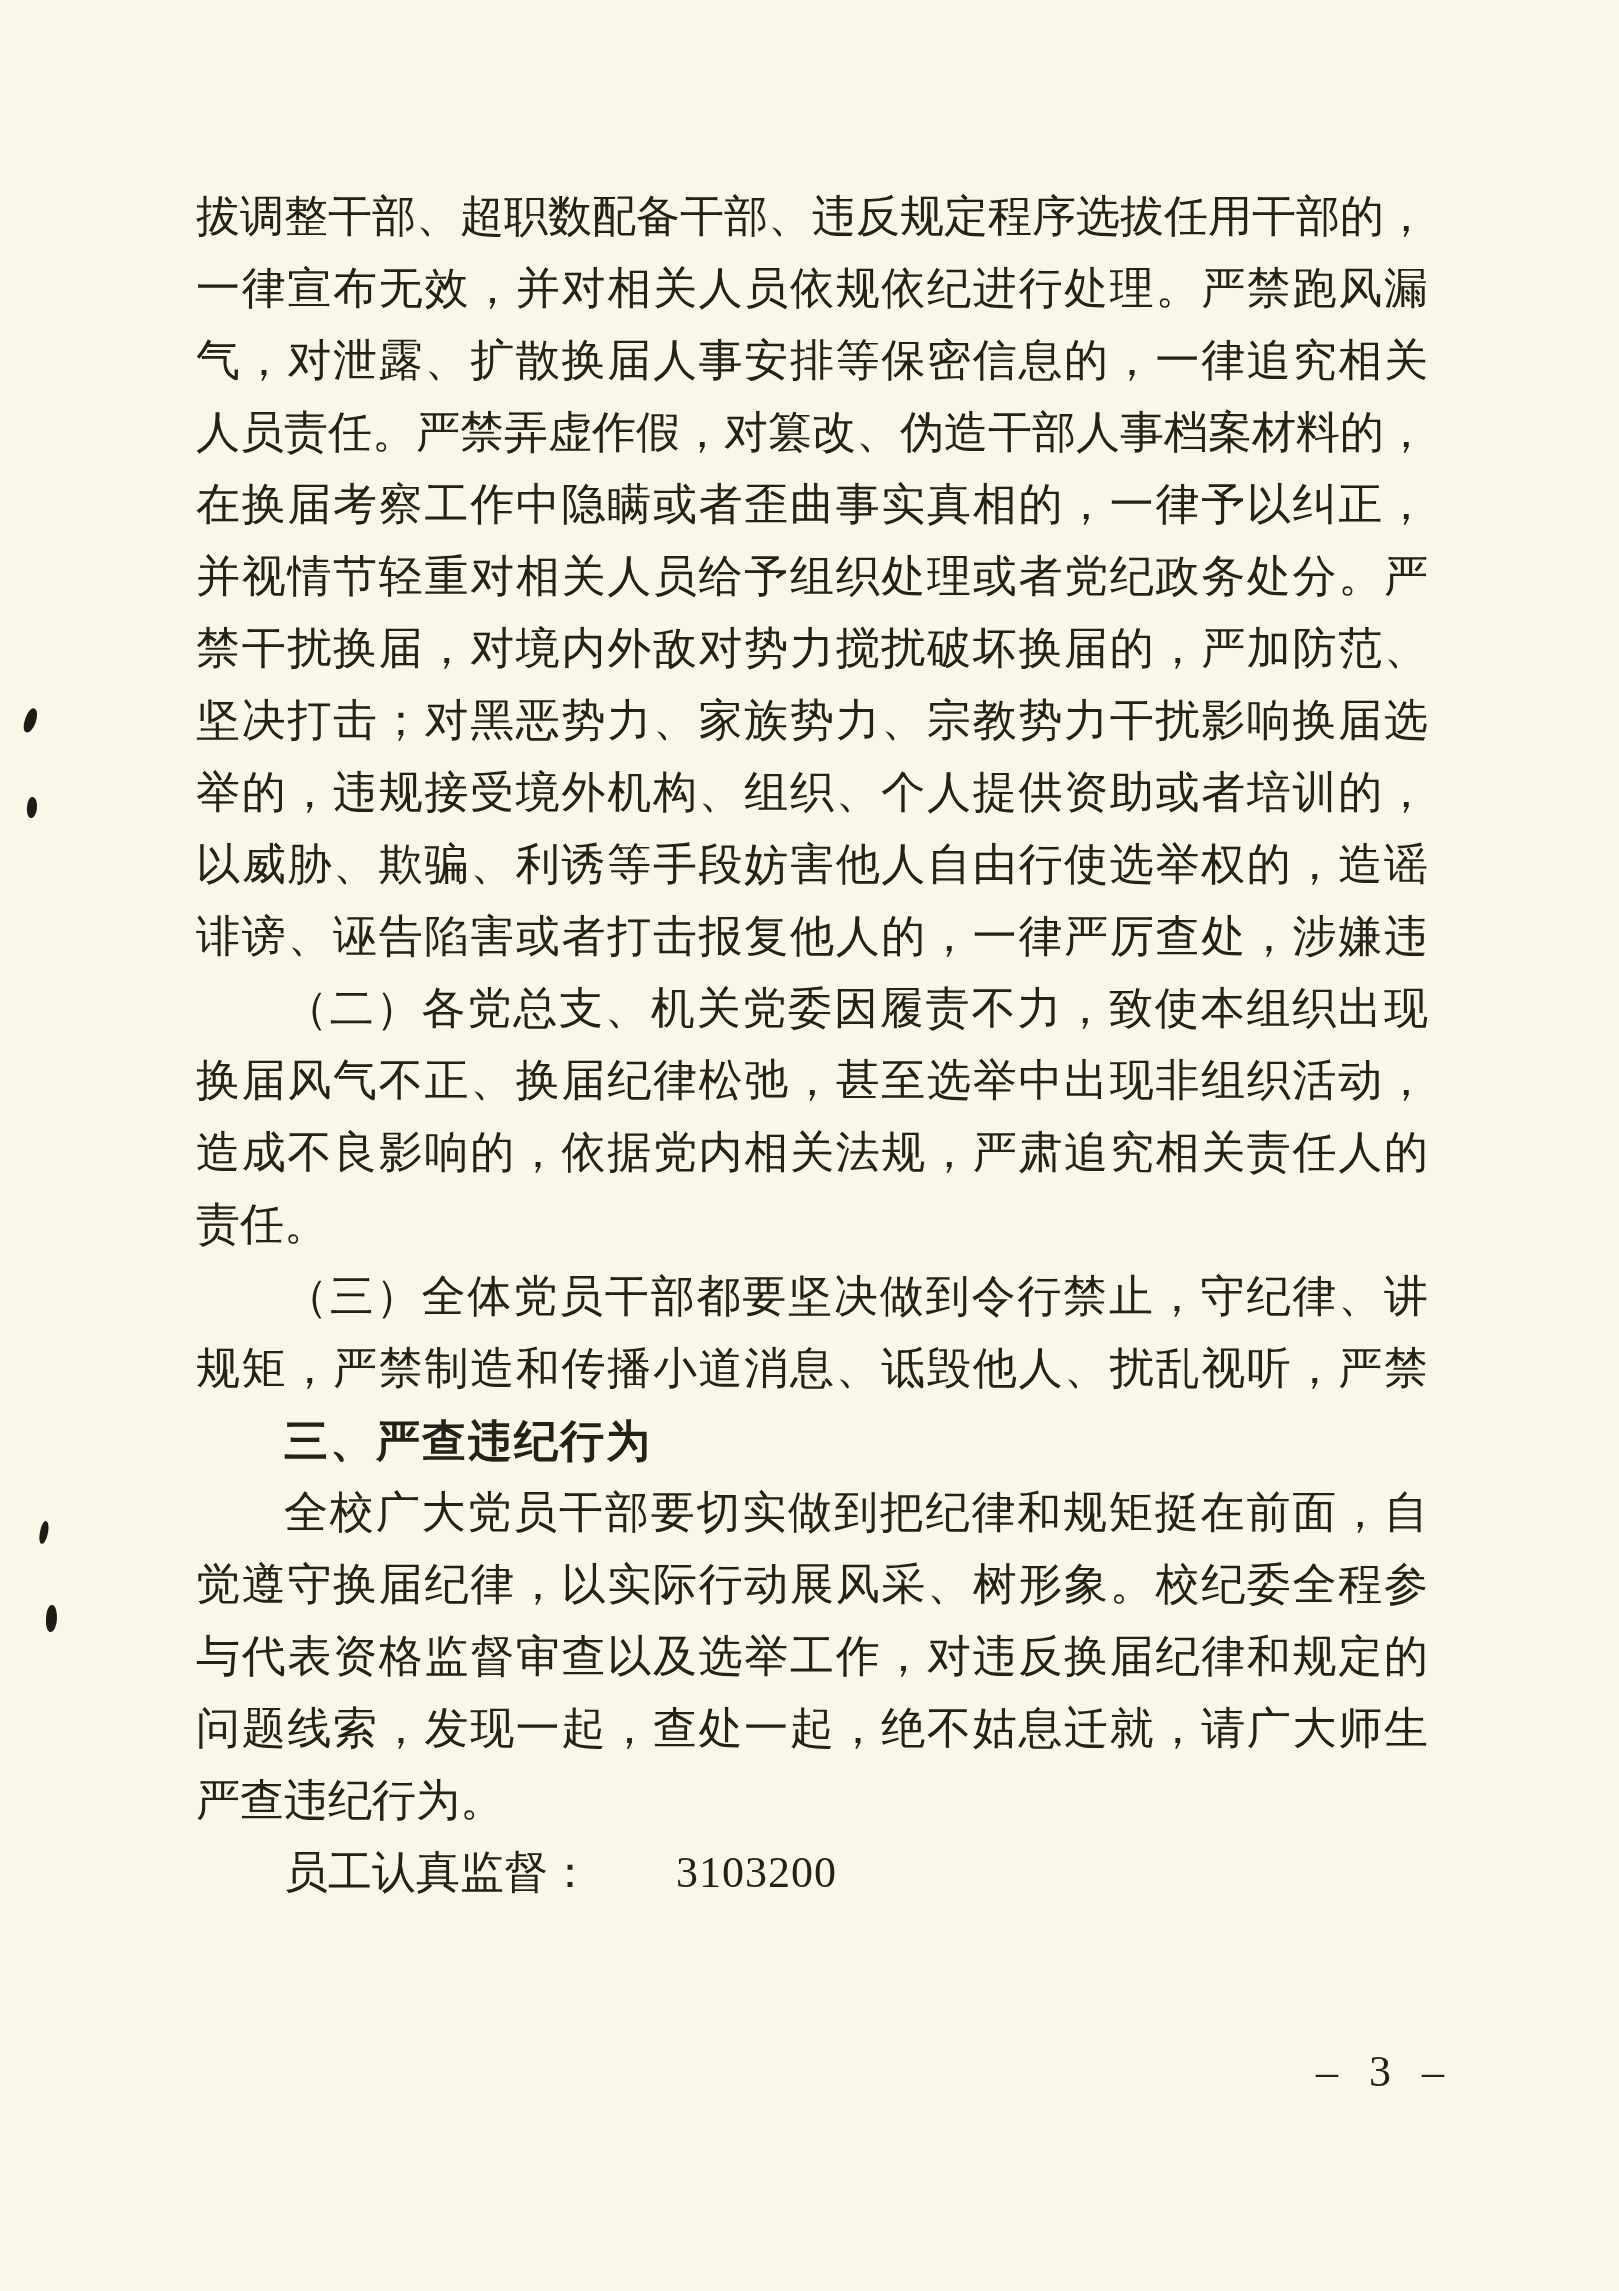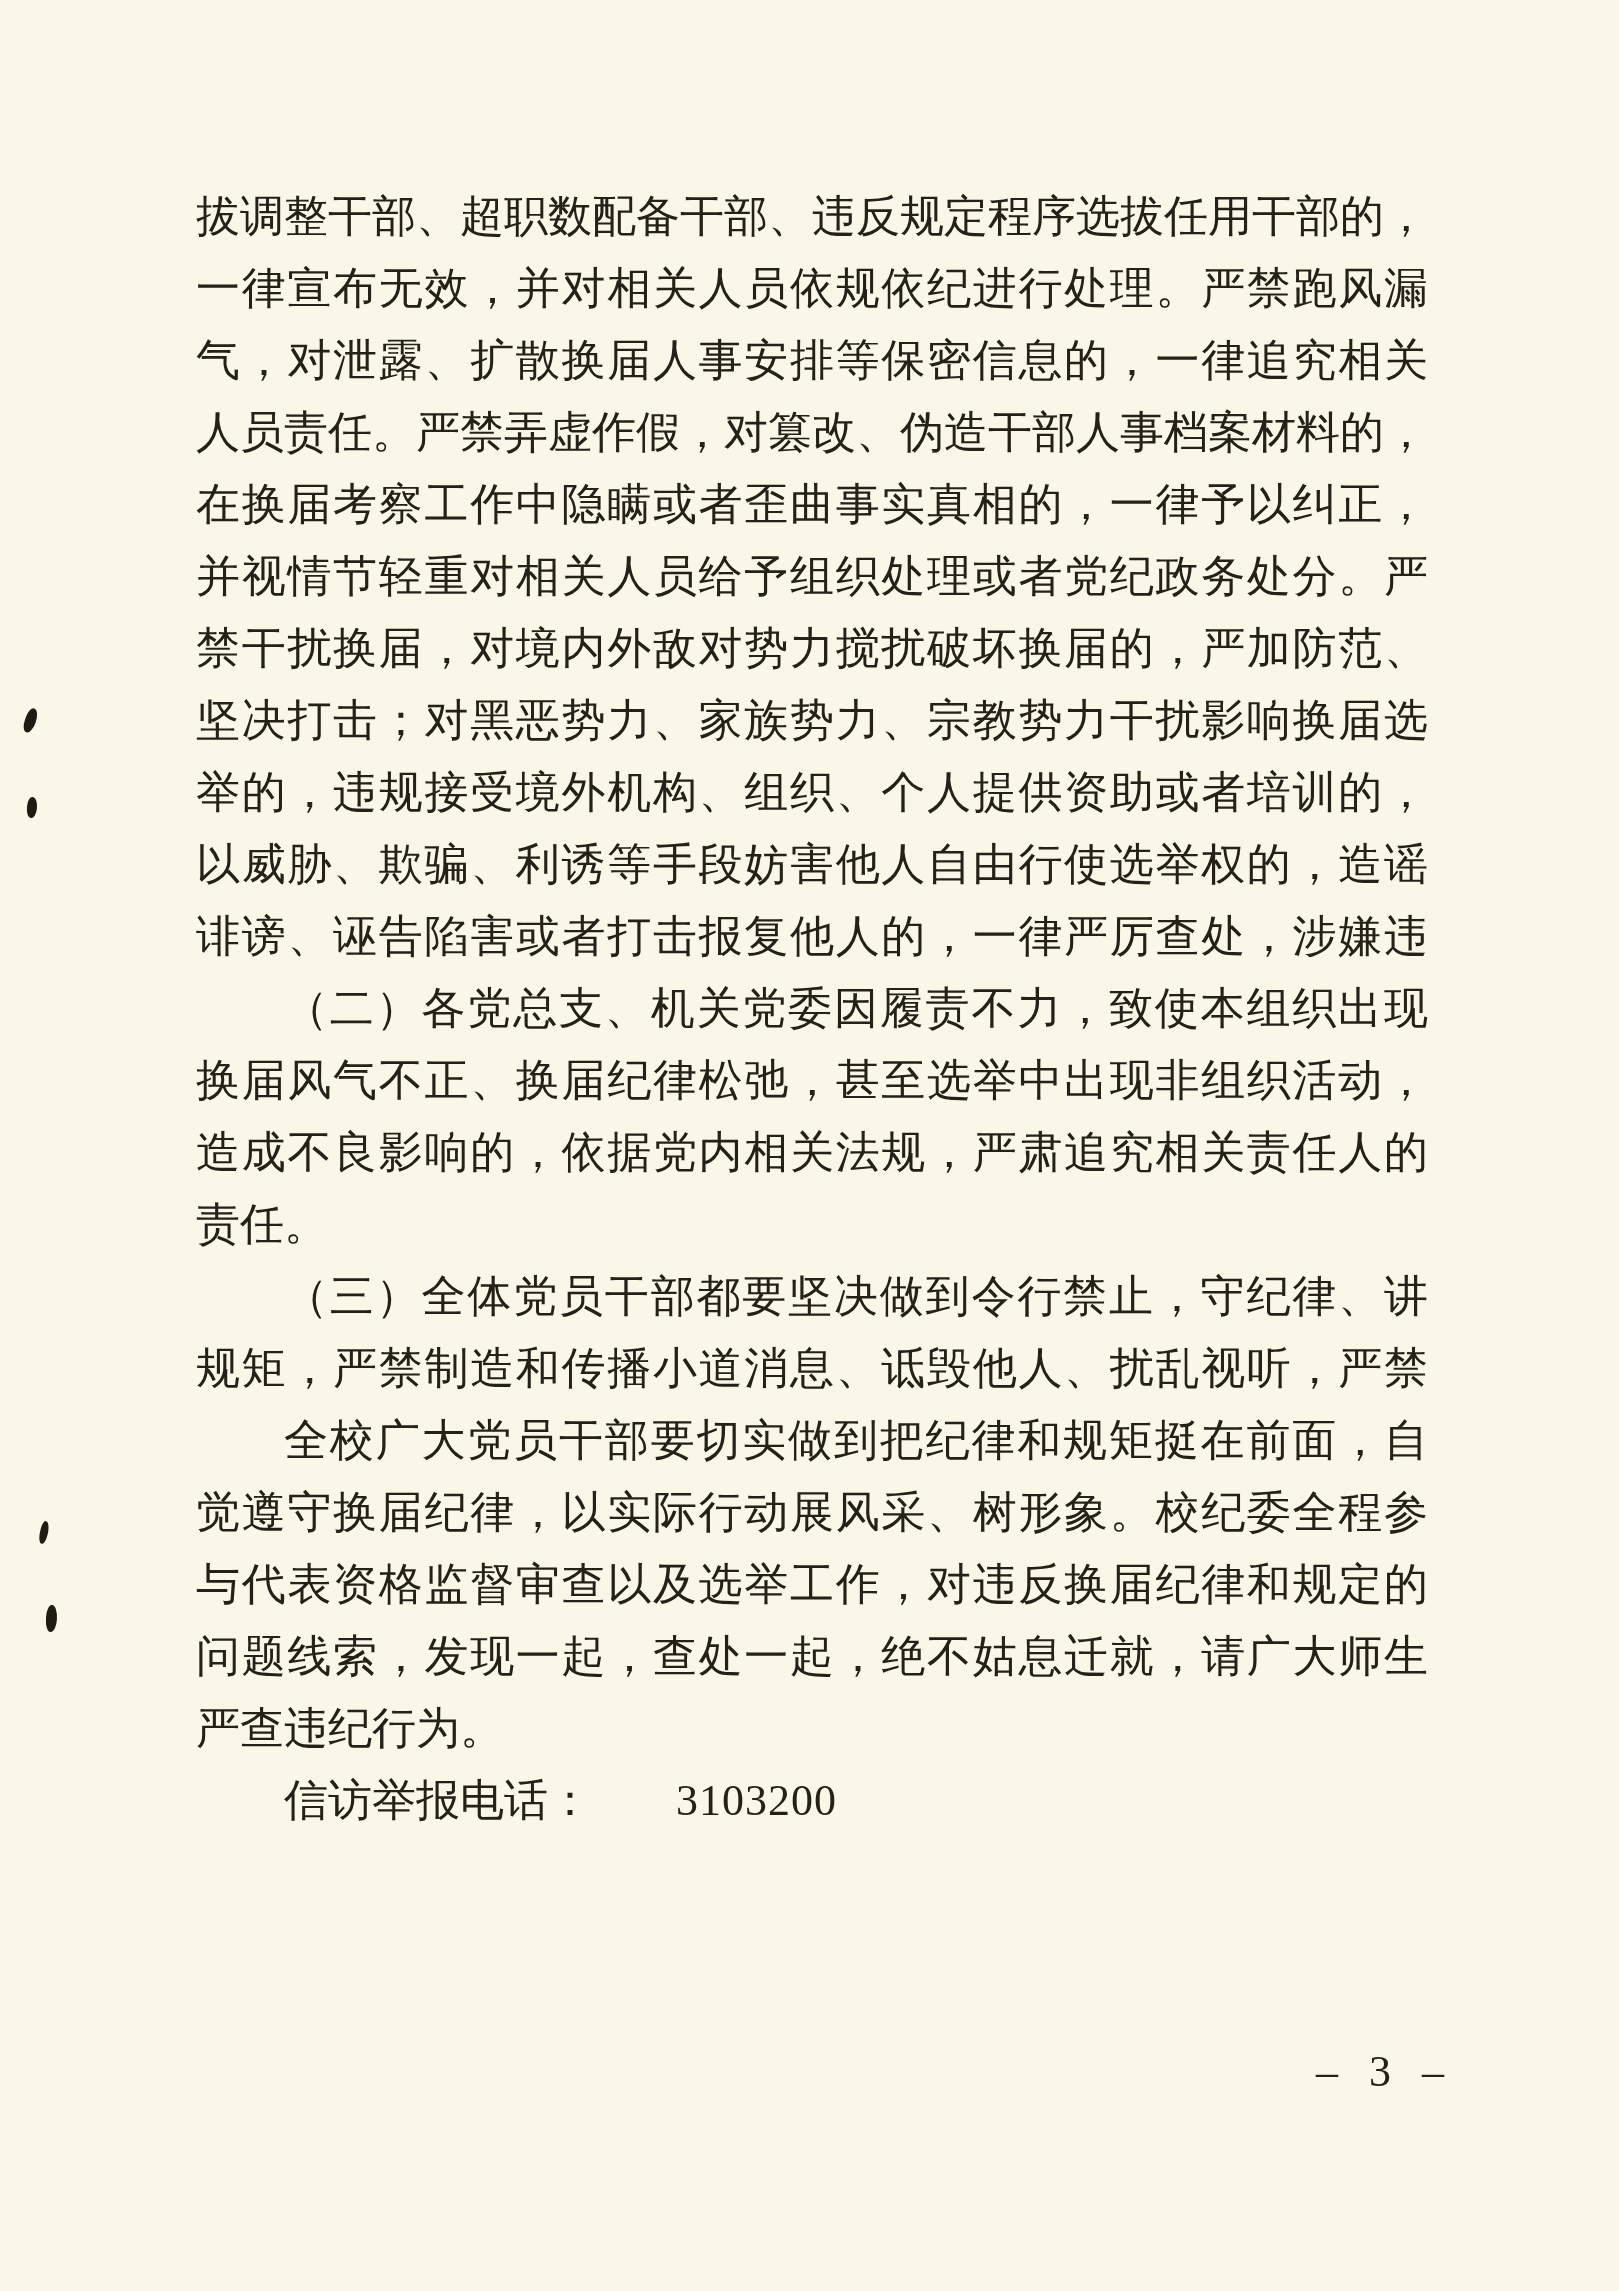--- a/index.html
+++ b/index.html
@@ -537,20 +537,21 @@
         <span>人</span>
         <span>、</span>
         <span>扰</span>
         <span>乱</span>
         <span>视</span>
         <span>听</span>
         <span>，</span>
         <span>严</span>
         <span>禁</span>
       </div>
+      <div class="line bold" style="padding-left: 88px;"><span>三、严查违纪行为</span></div>
       <div class="line justify" style="padding-left: 88px;">
         <span>全</span>
         <span>校</span>
         <span>广</span>
         <span>大</span>
         <span>党</span>
         <span>员</span>
         <span>干</span>
         <span>部</span>
         <span>要</span>
@@ -652,17 +653,17 @@
         <span>迁</span>
         <span>就</span>
         <span>，</span>
         <span>请</span>
         <span>广</span>
         <span>大</span>
         <span>师</span>
         <span>生</span>
       </div>
       <div class="line"><span>严查违纪行为。</span></div>
-      <div class="line" style="padding-left: 88px;"><span>信访举报电话：</span><span class="phone-number">3103200</span></div>
+      <div class="line" style="padding-left: 88px;"><span>员工认真监督：</span><span class="phone-number">3103200</span></div>
     </div>
 
   <div class="page-footer">– 3 –</div>
 </div>
 
 </body></html>

